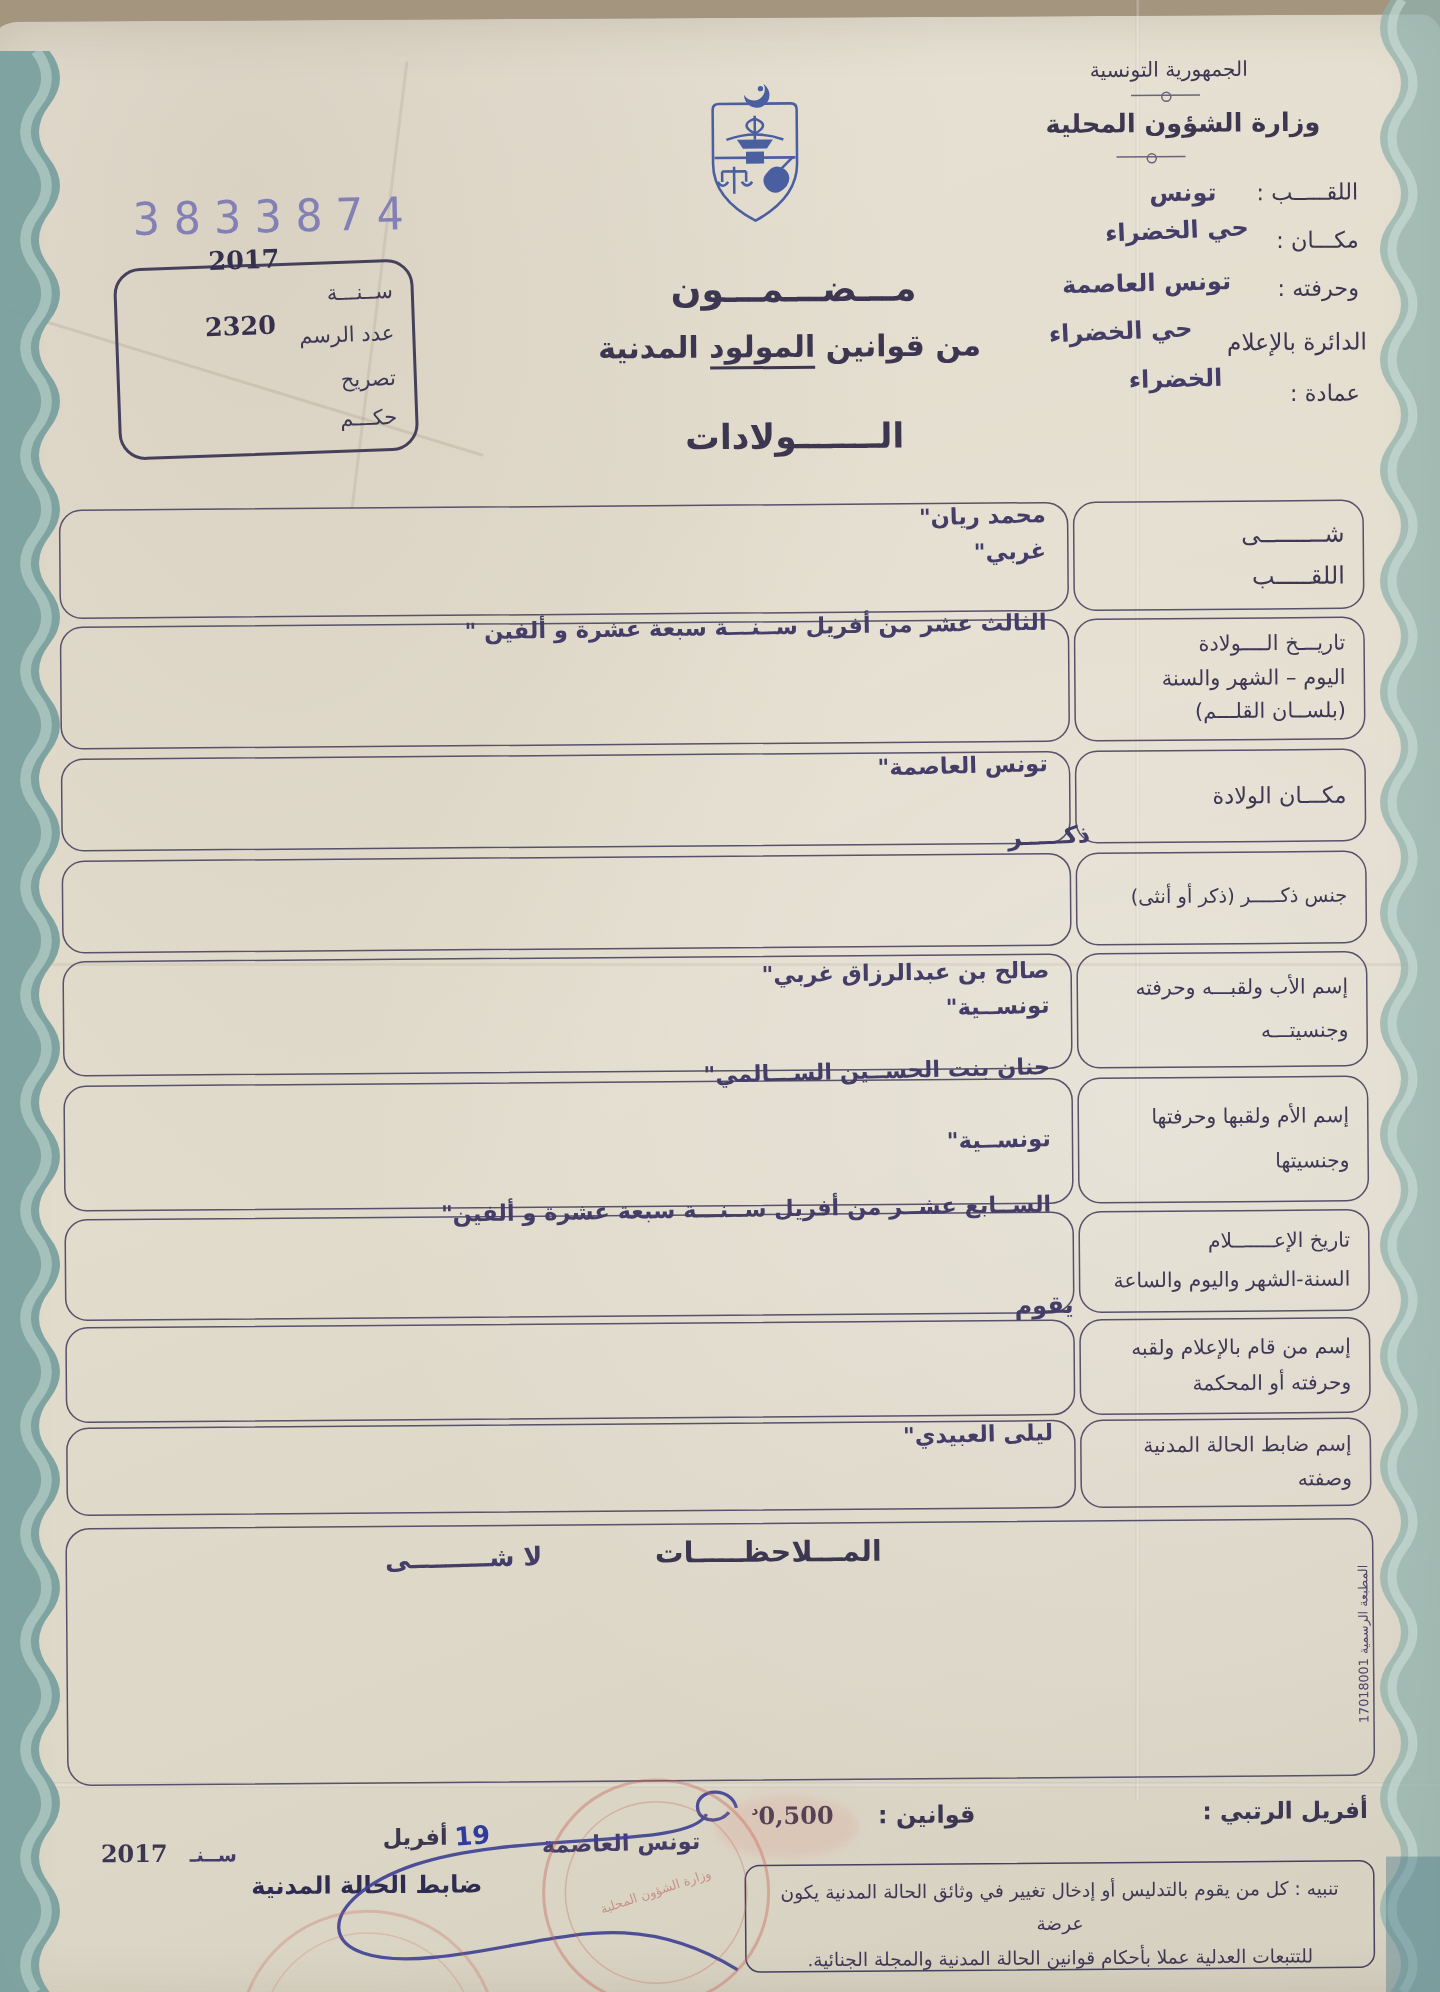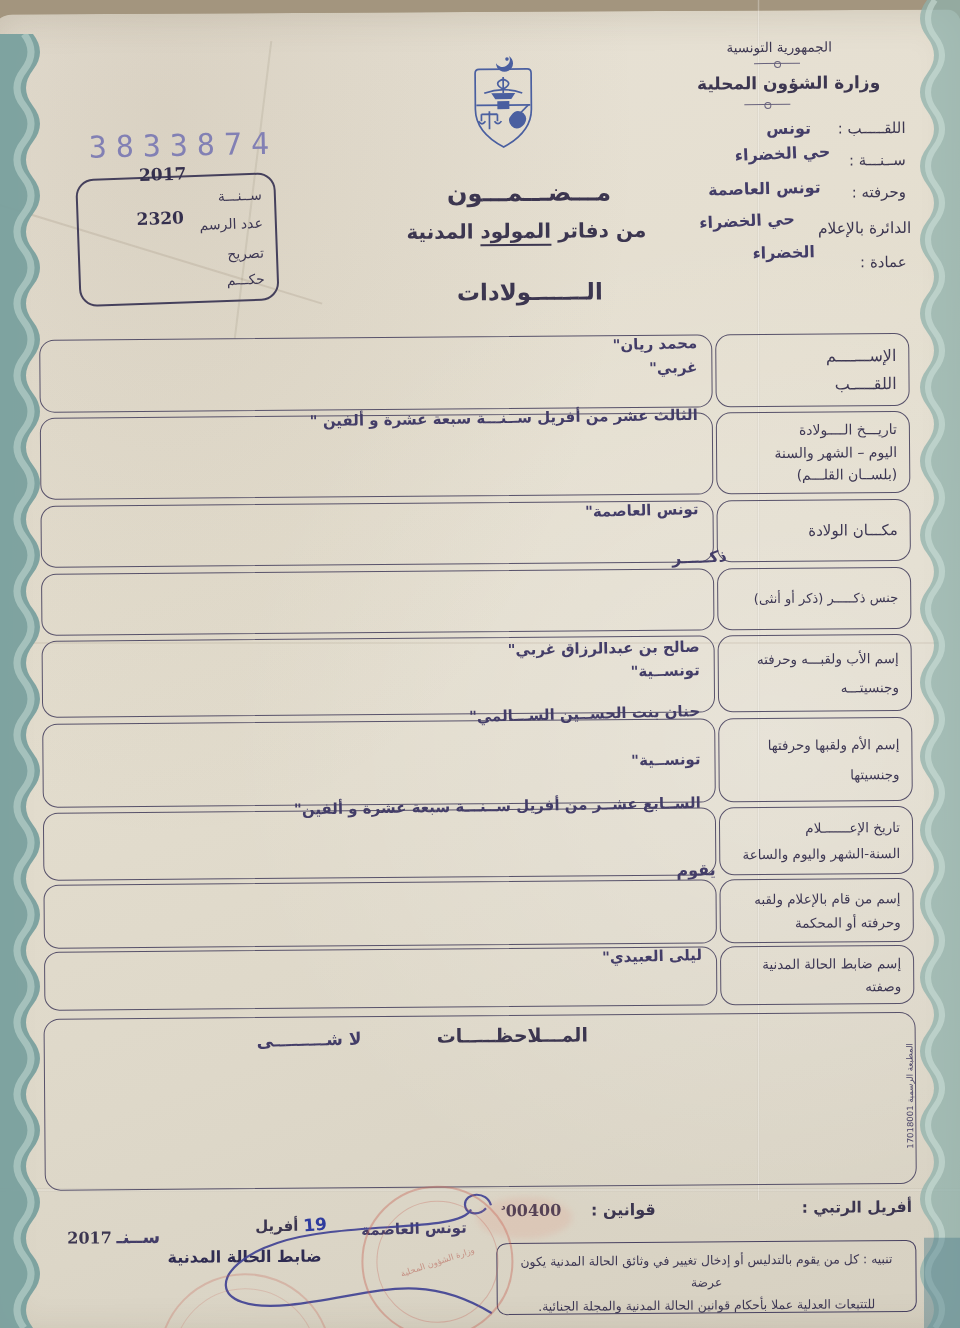--- a/index.html
+++ b/index.html
@@ -69,21 +69,21 @@
     <div class="abs printed" style="right:128px;top:38px;font-size:13.5px;">الجمهورية التونسية</div>
     <div class="abs ornament" style="right:160px;top:62px;"></div>
     <div class="abs printed" style="right:80px;top:72px;font-size:17px;font-weight:bold;">وزارة الشؤون المحلية</div>
     <div class="abs ornament" style="right:170px;top:102px;"></div>
 
     <div class="abs" style="right:55px;top:118px;font-size:15px;">
       <span class="printed">اللقـــــب :</span>
       <span class="hand" style="margin-right:22px;font-size:16px;">تونس</span>
     </div>
     <div class="abs" style="right:55px;top:150px;font-size:15px;">
-      <span class="printed">ســنـــة :</span>
+      <span class="printed">مكـــان :</span>
       <span class="hand" style="margin-right:14px;font-size:16px;display:inline-block;transform:translateY(-7px) rotate(-2deg);">حي الخضراء</span>
     </div>
     <div class="abs" style="right:55px;top:182px;font-size:15px;">
       <span class="printed">وحرفته :</span>
       <span class="hand" style="margin-right:26px;font-size:16px;display:inline-block;transform:translateY(-4px) rotate(-1deg);">تونس العاصمة</span>
     </div>
     <div class="abs" style="right:50px;top:218px;font-size:15.5px;">
       <span class="printed">الدائرة بالإعلام</span>
       <span class="hand" style="margin-right:18px;font-size:16px;display:inline-block;transform:translateY(-8px) rotate(-2deg);">حي الخضراء</span>
     </div>
@@ -114,28 +114,28 @@
         <path d="M14 52 H68"></path>
         <rect x="35" y="48" width="12" height="8" fill="#4a5fa0" stroke="none"></rect>
         <path d="M27 58 V76 M19 61 H35 M19 61 V68 M35 61 V68 M16 68 q3.5 5 7 0 M32 68 q3.5 5 7 0"></path>
         <path d="M49 62 q5 -7 12 -2 q5 5 1 11 q-7 8 -13 2 q-5 -6 0 -11 Z" fill="#4a5fa0" stroke="none"></path>
         <path d="M58 60 L66 52"></path>
       </g>
     </svg>
 
     <div class="abs title1 printed" style="left:408px;top:176px;width:240px;">مـــضـــمـــون</div>
     <div class="abs title2 printed" style="left:360px;top:216px;width:330px;">
-      <span>من دفاتر</span>
+      <span>من قوانين</span>
       <span class="u">المولود</span>
       <span>المدنية</span>
     </div>
     <div class="abs title3 printed" style="left:408px;top:276px;width:240px;">الـــــــولادات</div>
 
     <div class="abs row-label" style="top:333px;height:73px;font-size:16px;">
-      <span>الإســـــــم</span>
+      <span>شـــــــــى</span>
       <span>اللقـــــب</span>
     </div>
     <div class="abs row-value" style="top:333px;height:73px;">
       <span class="vline hand" style="transform:rotate(-1deg);">محمد ريان"</span>
       <span class="vline hand" style="margin-top:6px;margin-left:18px;transform:rotate(-1deg);">غربي"</span>
     </div>
 
     <div class="abs row-label" style="top:411px;height:82px;">
       <span>تاريـــخ الــــولادة</span>
       <span>اليوم – الشهر والسنة</span>
@@ -203,34 +203,34 @@
 
     <div class="abs obsbox" style="left:36px;top:1012px;width:870px;height:170px;">
       <span class="printed" style="position:absolute;left:392px;top:8px;font-size:19px;font-weight:bold;">المـــلاحظـــــات</span>
       <span class="hand" style="position:absolute;left:212px;top:12px;font-size:17px;transform:rotate(-1deg);">لا شـــــــــى</span>
       <span class="sidenote" style="position:absolute;right:-48px;top:78px;">المطبعة الرسمية 17018001</span>
     </div>
 
     <div class="abs printed" style="right:57px;top:1198px;font-size:15.5px;font-weight:bold;">أفريل الرتبي :</div>
     <div class="abs printed" style="left:492px;top:1198px;font-size:16px;font-weight:bold;">
       <span>قوانين :</span>
-      <span style="margin-right:24px;font-family:'DejaVu Serif',serif;">00400</span><sup>د</sup>
+      <span style="margin-right:24px;font-family:'DejaVu Serif',serif;">0,500</span><sup>د</sup>
     </div>
     <div class="abs noticebox" style="left:487px;top:1240px;width:420px;height:72px;">
       <span>تنبيه : كل من يقوم بالتدليس أو إدخال تغيير في وثائق الحالة المدنية يكون عرضة</span><br>
       <span>للتتبعات العدلية عملا بأحكام قوانين الحالة المدنية والمجلة الجنائية.</span>
     </div>
 
     <div class="abs hand" style="left:352px;top:1216px;font-size:15px;transform:rotate(-1deg);">تونس العاصمة</div>
     <div class="abs" style="left:246px;top:1210px;font-size:15px;">
       <span style="color:#2f3c9e;font-weight:bold;font-size:17px;display:inline-block;transform:rotate(-4deg);">19</span>
       <span class="printed" style="font-weight:bold;">أفريل</span>
     </div>
     <div class="abs" style="left:58px;top:1220px;font-size:15px;">
-      <span class="hand" style="font-size:18px;">ســنـ</span>
+      <span class="hand" style="font-size:13px;margin-left:10px;">ســنـ</span>
       <span class="printed" style="font-weight:bold;font-family:'DejaVu Serif',serif;font-size:16px;">2017</span>
     </div>
     <div class="abs printed" style="left:158px;top:1242px;font-size:16px;font-weight:bold;color:#2f2c52;">ضابط الحالة المدنية</div>
 
     <svg class="abs" style="left:150px;top:1178px;" width="370" height="150" viewBox="0 0 370 150">
       <path fill="none" stroke="#3d3f92" stroke-width="2.2" opacity="0.9" d="M332 24 c-4 -15 -26 -13 -26 -1 c0 10 14 12 21 4 M312 28 C 300 52 186 38 118 60 C 50 82 44 130 130 122 C 208 115 258 86 332 132"></path>
     </svg>
 
     <div class="abs stamp-ring" style="left:352px;top:1182px;width:148px;height:148px;">
       <div class="inner"></div>

